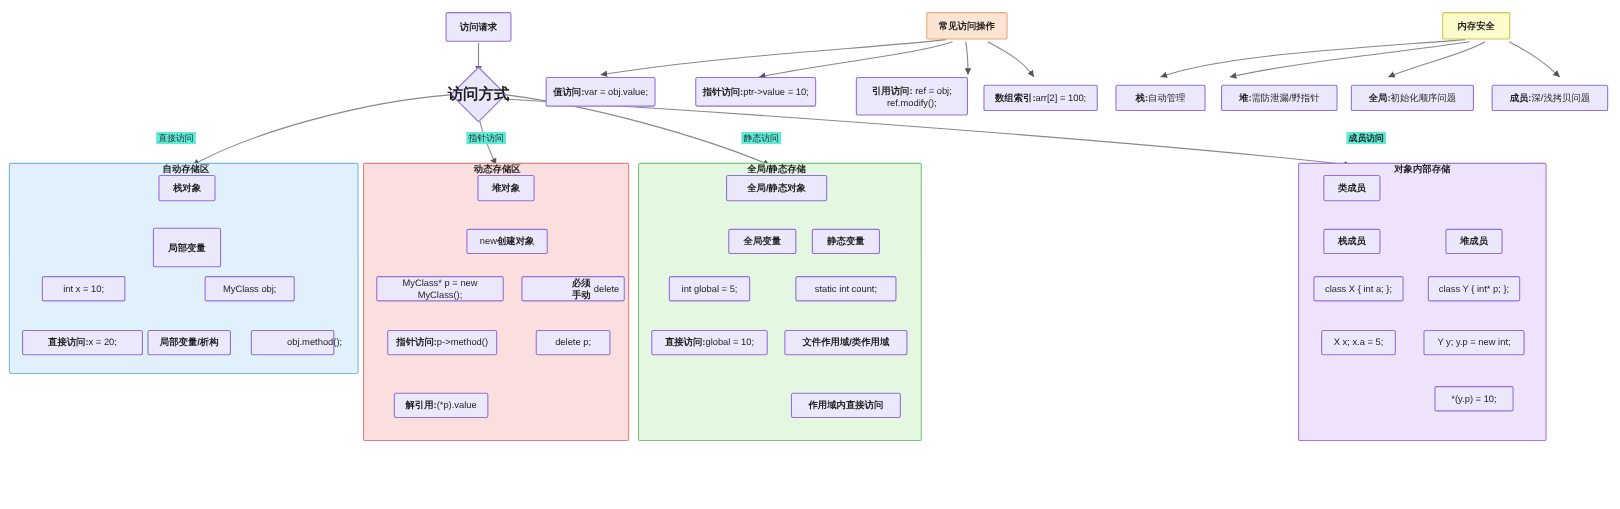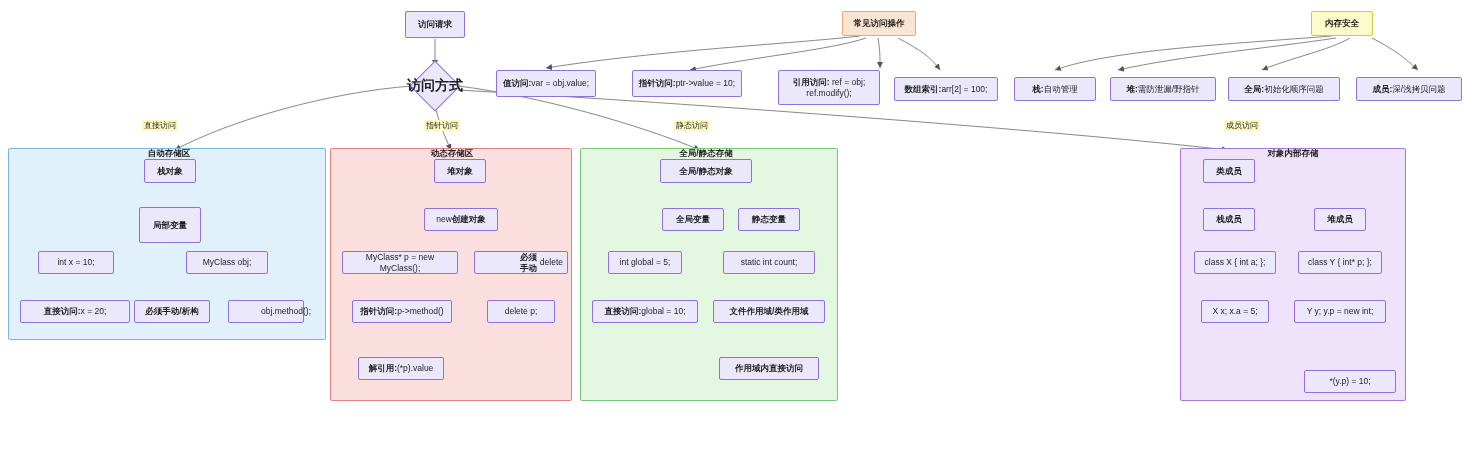--- a/index.html
+++ b/index.html
@@ -24,21 +24,21 @@
   .node.yellow{background:#FCFBCC;border-color:#CFC84A;}
 
   .subgraph{position:absolute;box-sizing:border-box;border:1px solid #888;border-radius:2px;}
   .sg-blue{background:#E1F1FB;border-color:#7CB6E0;}
   .sg-pink{background:#FBDFDF;border-color:#E88080;}
   .sg-green{background:#E3F7E1;border-color:#78C878;}
   .sg-purple{background:#EFE3FB;border-color:#A878D8;}
   .sg-title{position:absolute;font-size:8.5px;font-weight:bold;color:#1f1f1f;
             text-align:center;white-space:nowrap;}
 
-  .edge-label{position:absolute;font-size:8px;color:#1f1f1f;background:#fef9c3;
+  .edge-label{position:absolute;font-size:8px;color:#1f1f1f;background:#5eead4;
               padding:0 2px;white-space:nowrap;text-align:right;}
 </style>
 </head>
 <body>
 
 <div id="canvas">
 
   <svg id="edges">
     <defs>
       <marker id="ah" markerWidth="7" markerHeight="7" refX="6" refY="3" orient="auto">
@@ -143,34 +143,34 @@
   </div>
 
   <div class="node" style="left:1356px;top:77px;width:106px;height:24px;">
     <span class="lbl-b">成员:</span>
       <span class="lbl-n"> 深/浅拷贝问题</span>
   </div>
 
   <div class="edge-label" style="left:142px;top:120px;">直接访问</div>
   <div class="edge-label" style="left:424px;top:120px;">指针访问</div>
   <div class="edge-label" style="left:674px;top:120px;">静态访问</div>
-  <div class="edge-label" style="left:1224px;top:120px;">成员访问</div>
+  <div class="edge-label" style="left:1224px;top:120px;font-weight:bold;">成员访问</div>
 
   <div class="subgraph sg-blue" style="left:8px;top:148px;width:318px;height:192px;"></div>
   <div class="sg-title" style="left:117px;top:148px;width:104px;">自动存储区</div>
 
   <div class="node b" style="left:144px;top:159px;width:52px;height:24px;">栈对象</div>
   <div class="node b" style="left:139px;top:207px;width:62px;height:36px;">局部变量</div>
   <div class="node" style="left:38px;top:251px;width:76px;height:23px;">int x = 10;</div>
   <div class="node" style="left:186px;top:251px;width:82px;height:23px;">MyClass obj;</div>
   <div class="node" style="left:20px;top:300px;width:110px;height:23px;">
     <span class="lbl-b">直接访问:</span>
       <span class="lbl-n"> x = 20;</span>
   </div>
-  <div class="node b" style="left:134px;top:300px;width:76px;height:23px;">必须手动/析构</div>
+  <div class="node b" style="left:134px;top:300px;width:76px;height:23px;">局部变量/析构</div>
   <div class="node" style="left:228px;top:300px;width:76px;height:23px;padding-left:44px;">obj.method();</div>
 
   <div class="subgraph sg-pink" style="left:330px;top:148px;width:242px;height:253px;"></div>
   <div class="sg-title" style="left:400px;top:148px;width:104px;">动态存储区</div>
 
   <div class="node b" style="left:434px;top:159px;width:52px;height:24px;">堆对象</div>
   <div class="node" style="left:424px;top:208px;width:74px;height:23px;">
     <span class="lbl-n">new</span>
       <span class="lbl-b">创建对象</span>
   </div>
@@ -207,15 +207,15 @@
   <div class="subgraph sg-purple" style="left:1180px;top:148px;width:226px;height:253px;"></div>
   <div class="sg-title" style="left:1241px;top:148px;width:104px;">对象内部存储</div>
 
   <div class="node b" style="left:1203px;top:159px;width:52px;height:24px;">类成员</div>
   <div class="node b" style="left:1203px;top:208px;width:52px;height:23px;">栈成员</div>
   <div class="node b" style="left:1314px;top:208px;width:52px;height:23px;">堆成员</div>
   <div class="node" style="left:1194px;top:251px;width:82px;height:23px;">class X { int a; };</div>
   <div class="node" style="left:1298px;top:251px;width:84px;height:23px;">class Y { int* p; };</div>
   <div class="node" style="left:1201px;top:300px;width:68px;height:23px;">X x; x.a = 5;</div>
   <div class="node" style="left:1294px;top:300px;width:92px;height:23px;">Y y; y.p = new int;</div>
-  <div class="node" style="left:1304px;top:370px;width:92px;height:23px;">*(y.p) = 10;</div>
+  <div class="node" style="left:1304px;top:351px;width:72px;height:23px;">*(y.p) = 10;</div>
 
 </div>
 
 </body></html>

